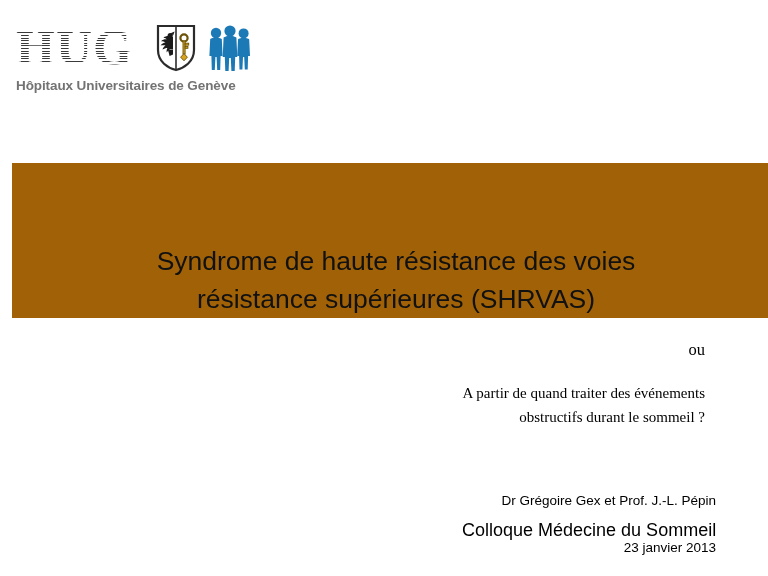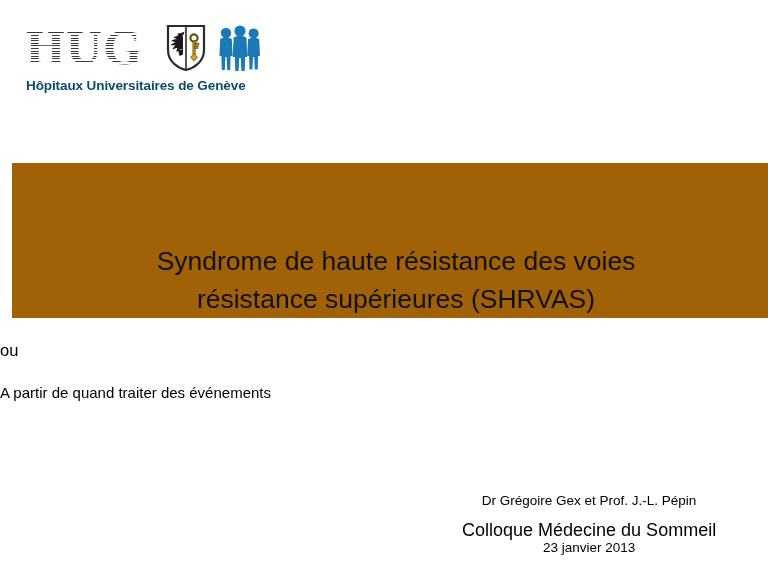--- a/index.html
+++ b/index.html
@@ -12,21 +12,21 @@
     background: #ffffff;
     font-family: "Liberation Sans", sans-serif;
     color: #000000;
     overflow: hidden;
     position: relative;
   }
 
   
   #logo-block {
     position: absolute;
-    left: 26px;
+    left: 16px;
     top: 20px;
     width: 260px;
     height: 82px;
   }
   #logo-marks {
     position: relative;
     height: 56px;
     width: 250px;
   }
 
@@ -63,21 +63,21 @@
   }
 
   #logo-tagline {
     position: absolute;
     left: 0;
     top: 58px;
     font-family: "Liberation Sans", sans-serif;
     font-weight: bold;
     font-size: 13.5px;
     letter-spacing: -0.1px;
-    color: #0c4a6e;
+    color: #737373;
     white-space: nowrap;
   }
 
   
   #title-banner {
     position: absolute;
     left: 12px;
     top: 163px;
     width: 768px;
     height: 155px;
@@ -93,38 +93,39 @@
     line-height: 38px;
     color: #111111;
   }
 
   
   #subtitle-block {
     position: absolute;
     left: 0;
     top: 340px;
     width: 705px;
-    text-align: left;
+    text-align: right;
+    font-family: Liberation Serif, serif;
   }
   #subtitle-ou {
     font-size: 16.5px;
     line-height: 20px;
   }
   #subtitle-question {
     margin-top: 21px;
     font-size: 15px;
     line-height: 24px;
   }
 
   
   #author-block {
     position: absolute;
     left: 462px;
     top: 492px;
-    text-align: center;
+    text-align: right;
   }
   #author-names {
     font-size: 13.5px;
     line-height: 18px;
   }
   #author-event {
     margin-top: 11px;
     font-size: 18px;
     line-height: 18px;
   }
@@ -199,20 +200,21 @@
   <div id="title-text">
     <div>Syndrome de haute résistance des voies</div>
     <div>résistance supérieures (SHRVAS)</div>
   </div>
 </div>
 
 <div id="subtitle-block">
   <div id="subtitle-ou">ou</div>
   <div id="subtitle-question">
     <div>A partir de quand traiter des événements</div>
+    <div>obstructifs durant le sommeil ?</div>
   </div>
 </div>
 
 <div id="author-block">
   <div id="author-names">Dr Grégoire Gex et Prof. J.-L. Pépin</div>
   <div id="author-event">Colloque Médecine du Sommeil</div>
   <div id="author-date">23 janvier 2013</div>
 </div>
 
 </body></html>

